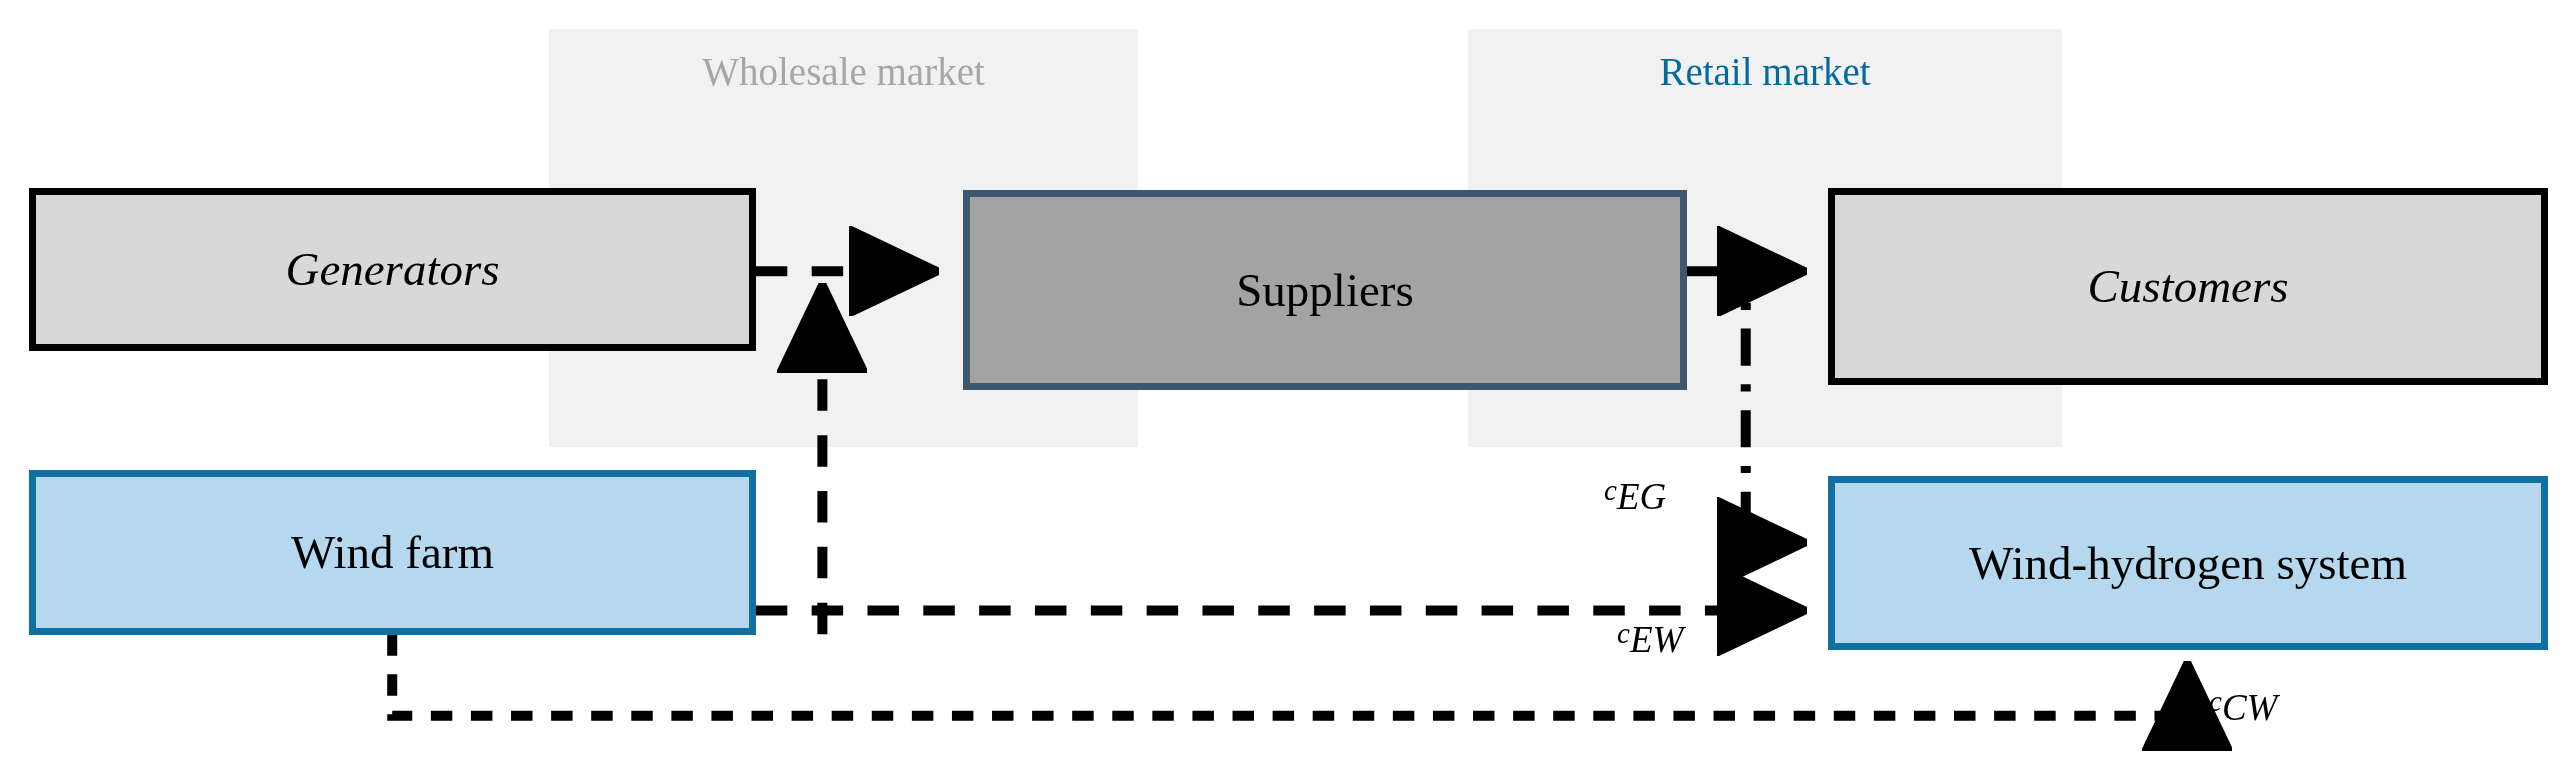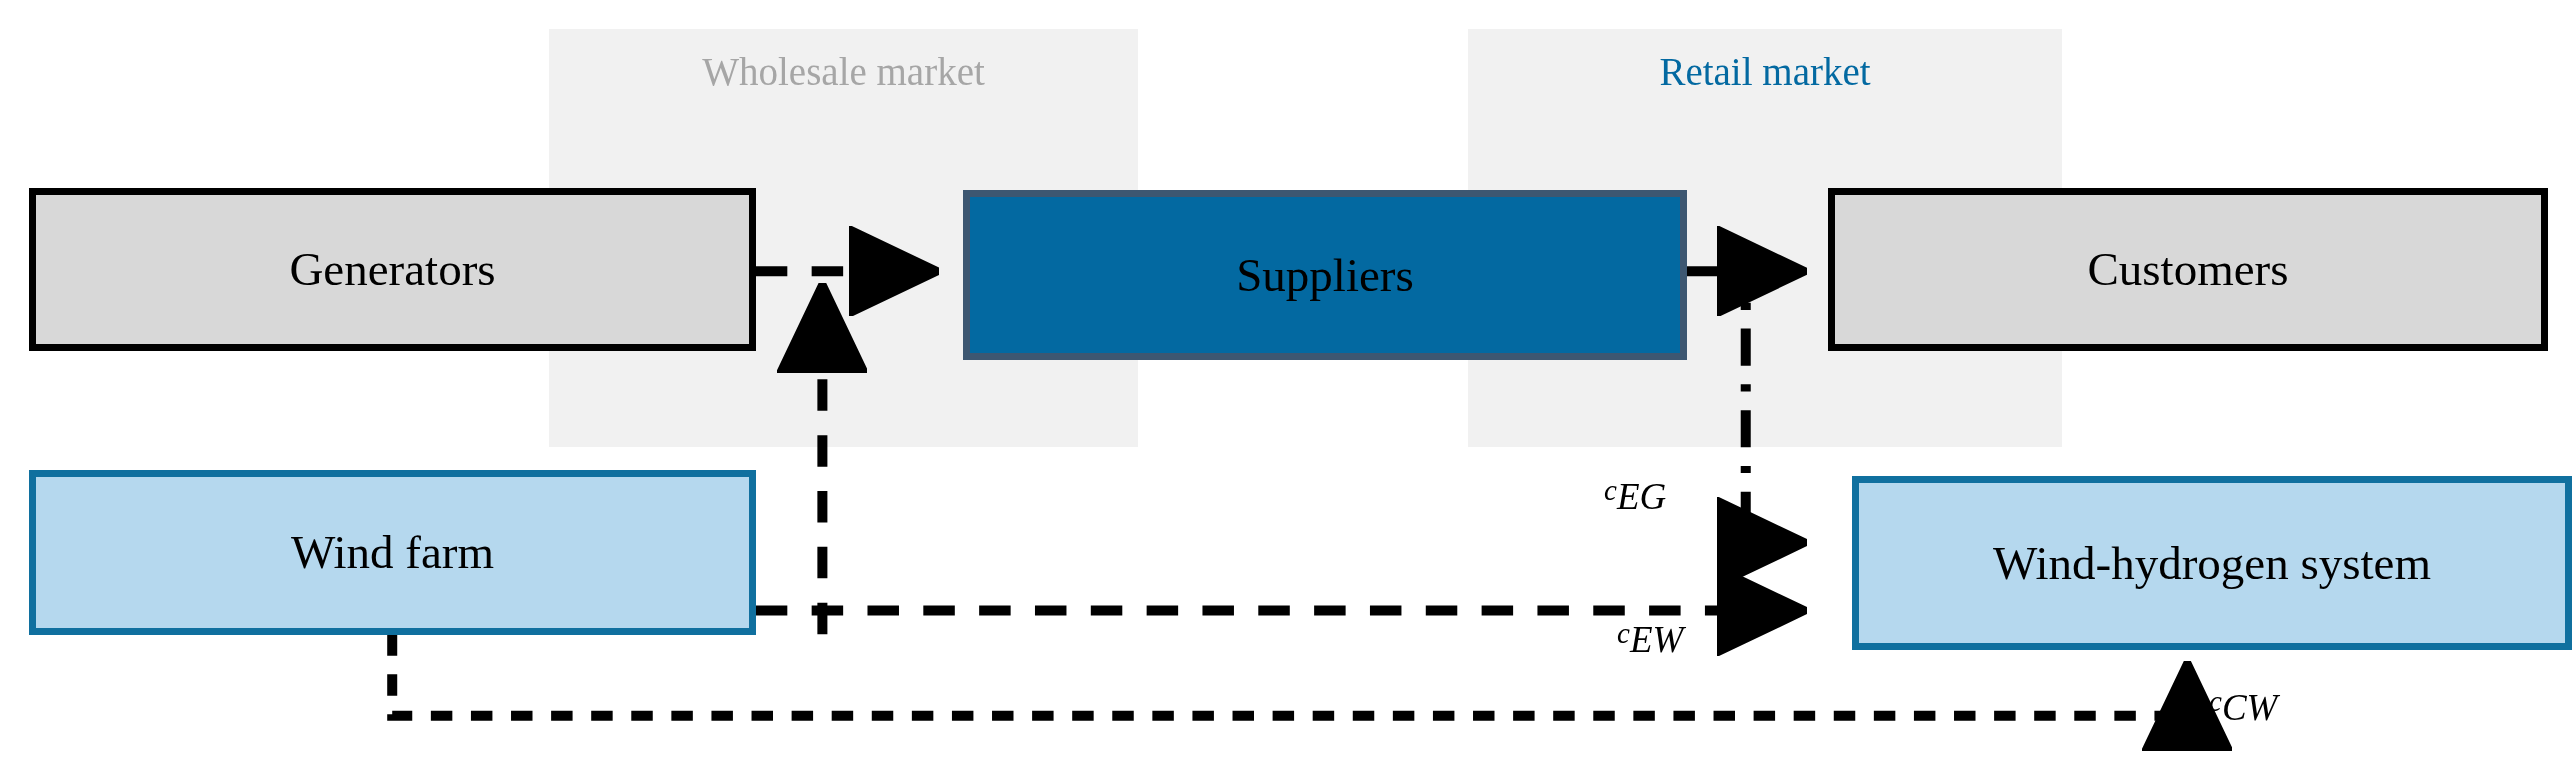--- a/index.html
+++ b/index.html
@@ -41,20 +41,21 @@
     justify-content: center;
     font-size: 47px;
     line-height: 1;
     color: #000000;
     white-space: nowrap;
     font-family: "Liberation Serif", "DejaVu Serif", serif;
   }
   .node-grey {
     background: #d8d8d8;
     border: 7.2px solid #000000;
+    font-style: italic;
   }
   .node-supplier {
     background: #d8d8d8;
     border: 7.2px solid #3d5771;
   }
   .node-blue {
     background: #b5d8ee;
     border: 7.2px solid #10709f;
   }
   
@@ -133,33 +134,33 @@
 
     <g>
       <path d="M547,886 L547,1000 L3055,1000 L3055,935" fill="none" stroke="#000000" stroke-width="14" stroke-dasharray="30 26" marker-end="url(#arrow-u)"></path>
     </g>
   </svg>
 
   <div class="node node-grey" id="node-generators" style="left: 29px; top: 188px; width: 727px; height: 163px; background: rgb(216, 216, 216); border-color: rgb(0, 0, 0);">
     <span>Generators</span>
   </div>
 
-  <div class="node node-supplier" id="node-suppliers" style="left: 963px; top: 190px; width: 724px; height: 170px; background: #0369a1; border-color: rgb(61, 87, 113);">
+  <div class="node node-supplier" id="node-suppliers" style="left: 963px; top: 190px; width: 724px; height: 200px; background: #a3a3a3; border-color: rgb(61, 87, 113);">
     <span>Suppliers</span>
   </div>
 
-  <div class="node node-grey" id="node-customers" style="left: 1828px; top: 188px; width: 720px; height: 163px; background: rgb(216, 216, 216); border-color: rgb(0, 0, 0);">
+  <div class="node node-grey" id="node-customers" style="left: 1828px; top: 188px; width: 720px; height: 197px; background: rgb(216, 216, 216); border-color: rgb(0, 0, 0);">
     <span>Customers</span>
   </div>
 
   <div class="node node-blue" id="node-wind-farm" style="left: 29px; top: 470px; width: 727px; height: 165px; background: rgb(181, 216, 238); border-color: rgb(16, 112, 159);">
     <span>Wind farm</span>
   </div>
 
-  <div class="node node-blue" id="node-wind-hydrogen" style="left: 1828px; top: 476px; width: 720px; height: 174px; background: rgb(181, 216, 238); border-color: rgb(16, 112, 159); margin-left: 24px;">
+  <div class="node node-blue" id="node-wind-hydrogen" style="left: 1828px; top: 476px; width: 720px; height: 174px; background: rgb(181, 216, 238); border-color: rgb(16, 112, 159);">
     <span>Wind-hydrogen system</span>
   </div>
 
   <div class="cost-label" id="label-c-eg" style="left: 1604px; top: 473px;">
     <span class="base">c</span><span class="sub">EG</span>
   </div>
 
   <div class="cost-label" id="label-c-ew" style="left: 1617px; top: 616px;">
     <span class="base">c</span><span class="sub">EW</span>
   </div>

